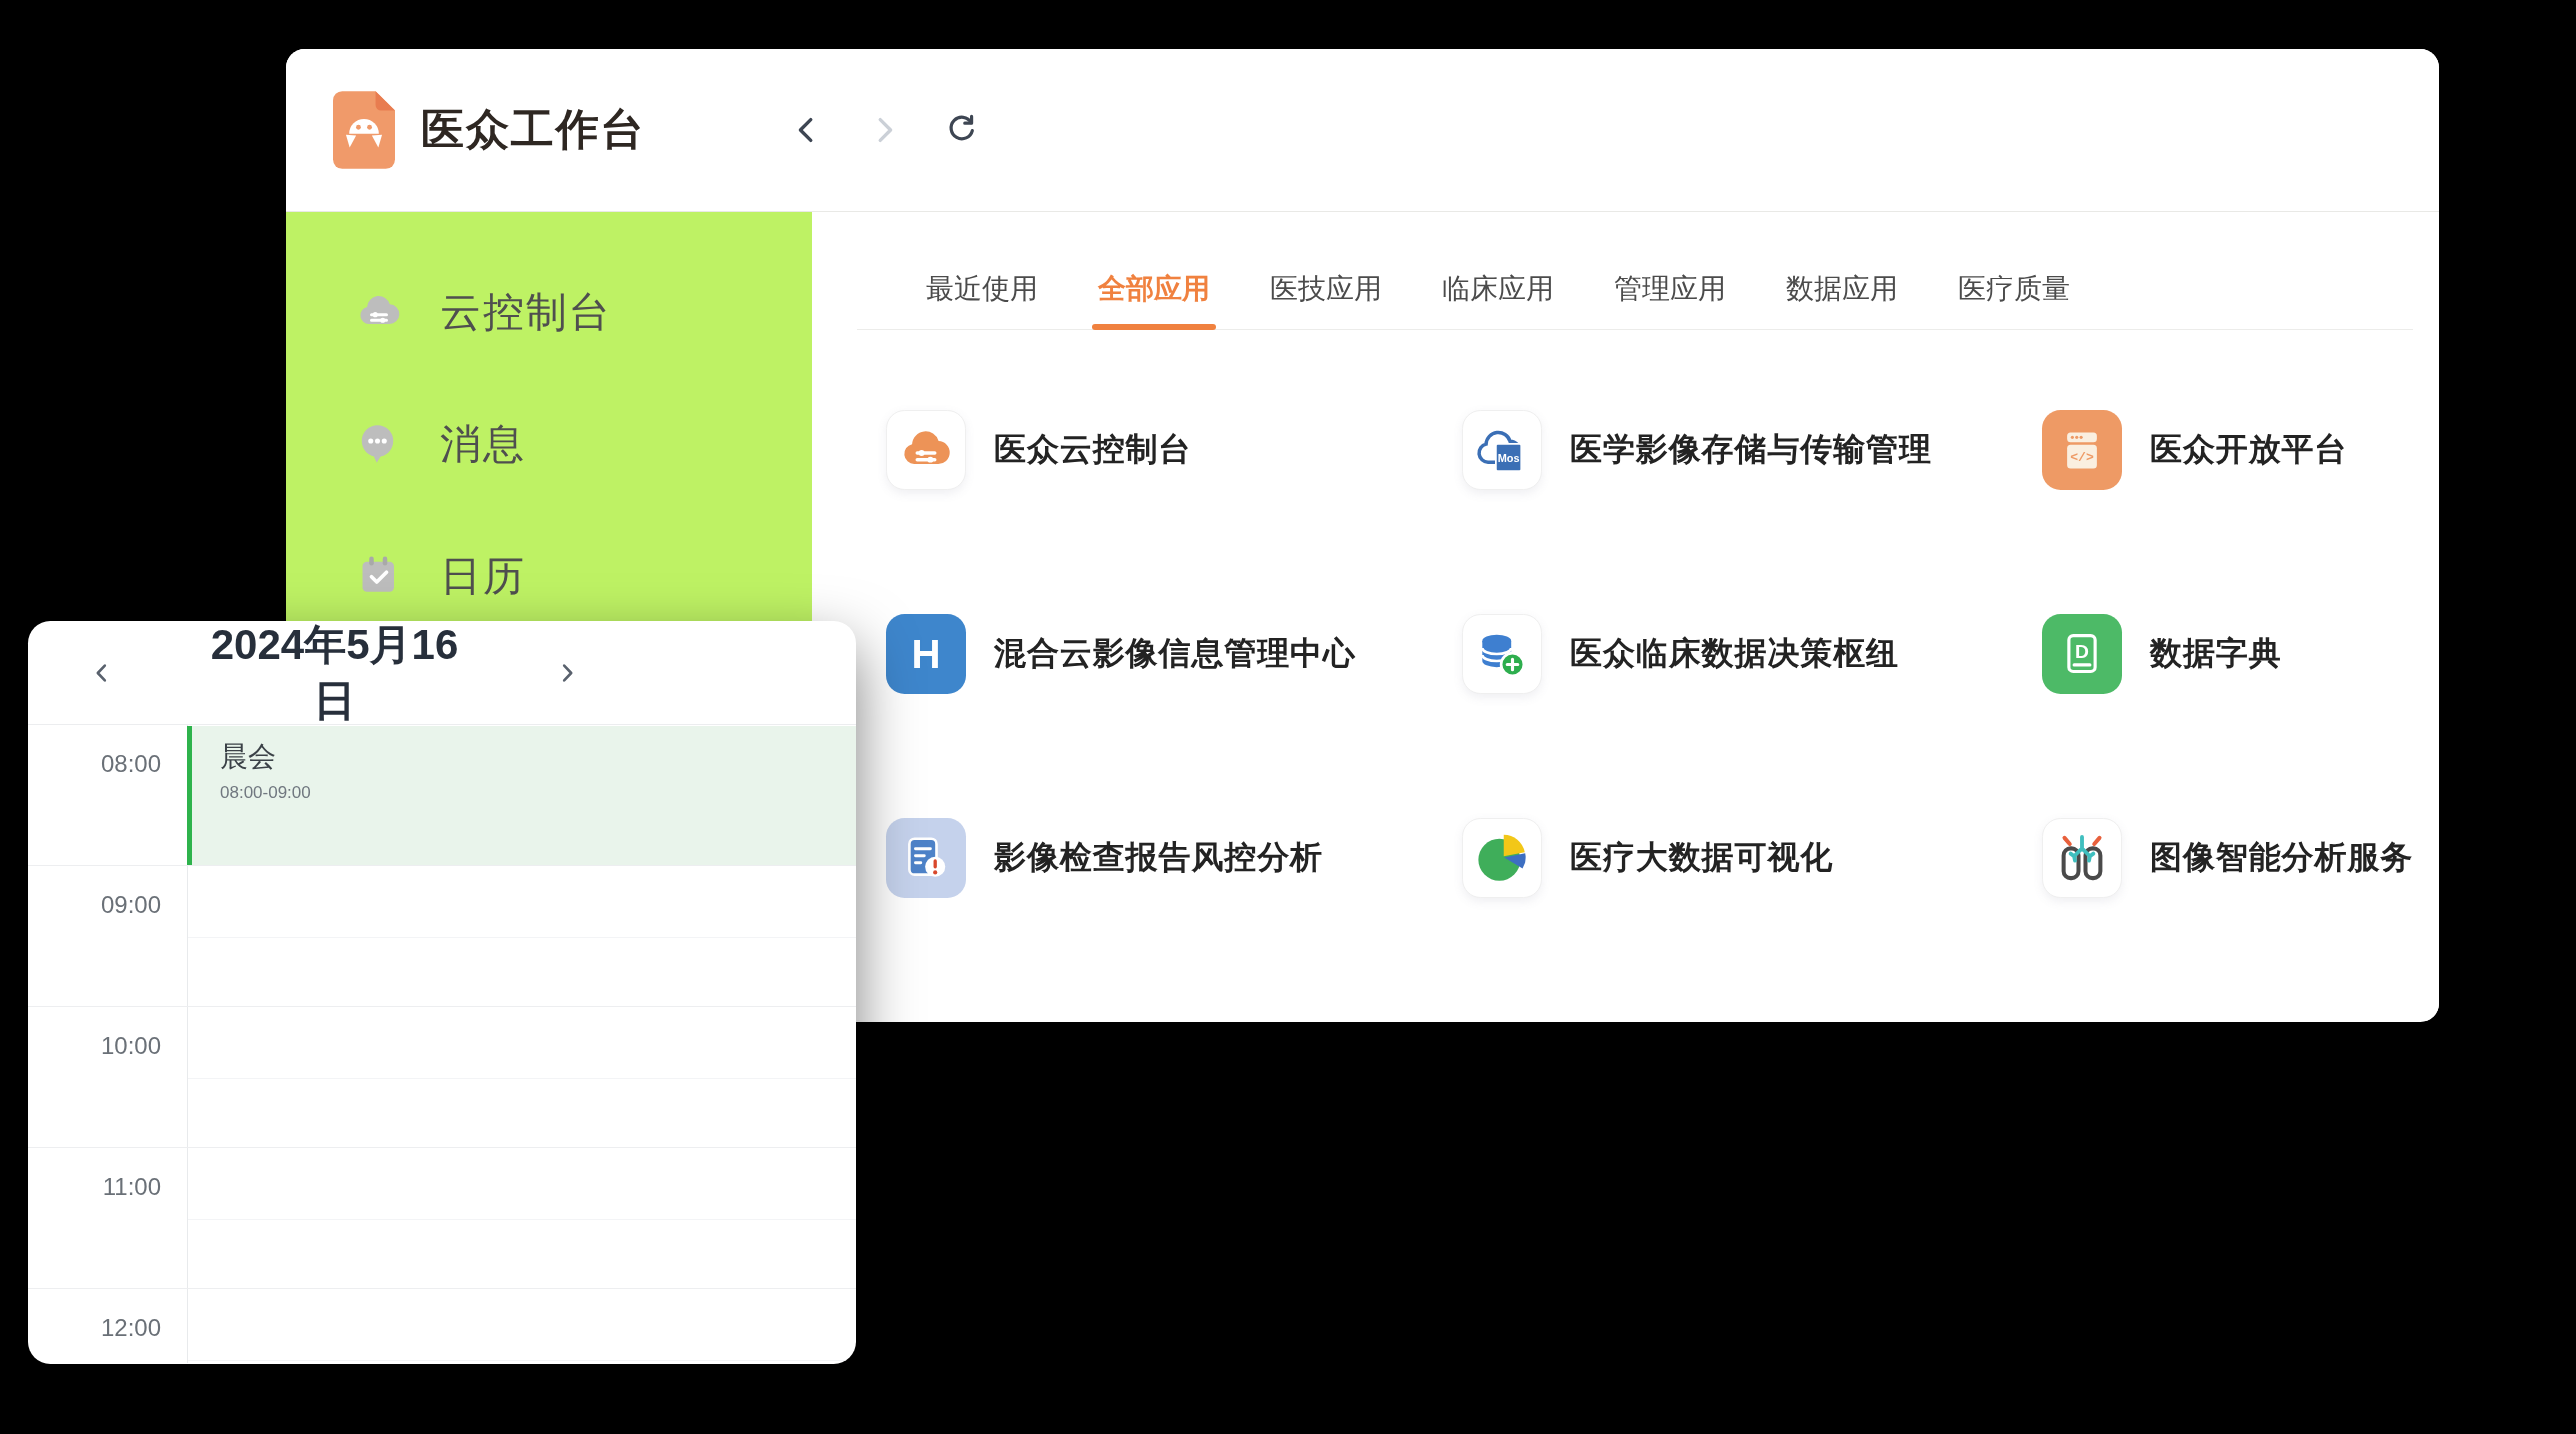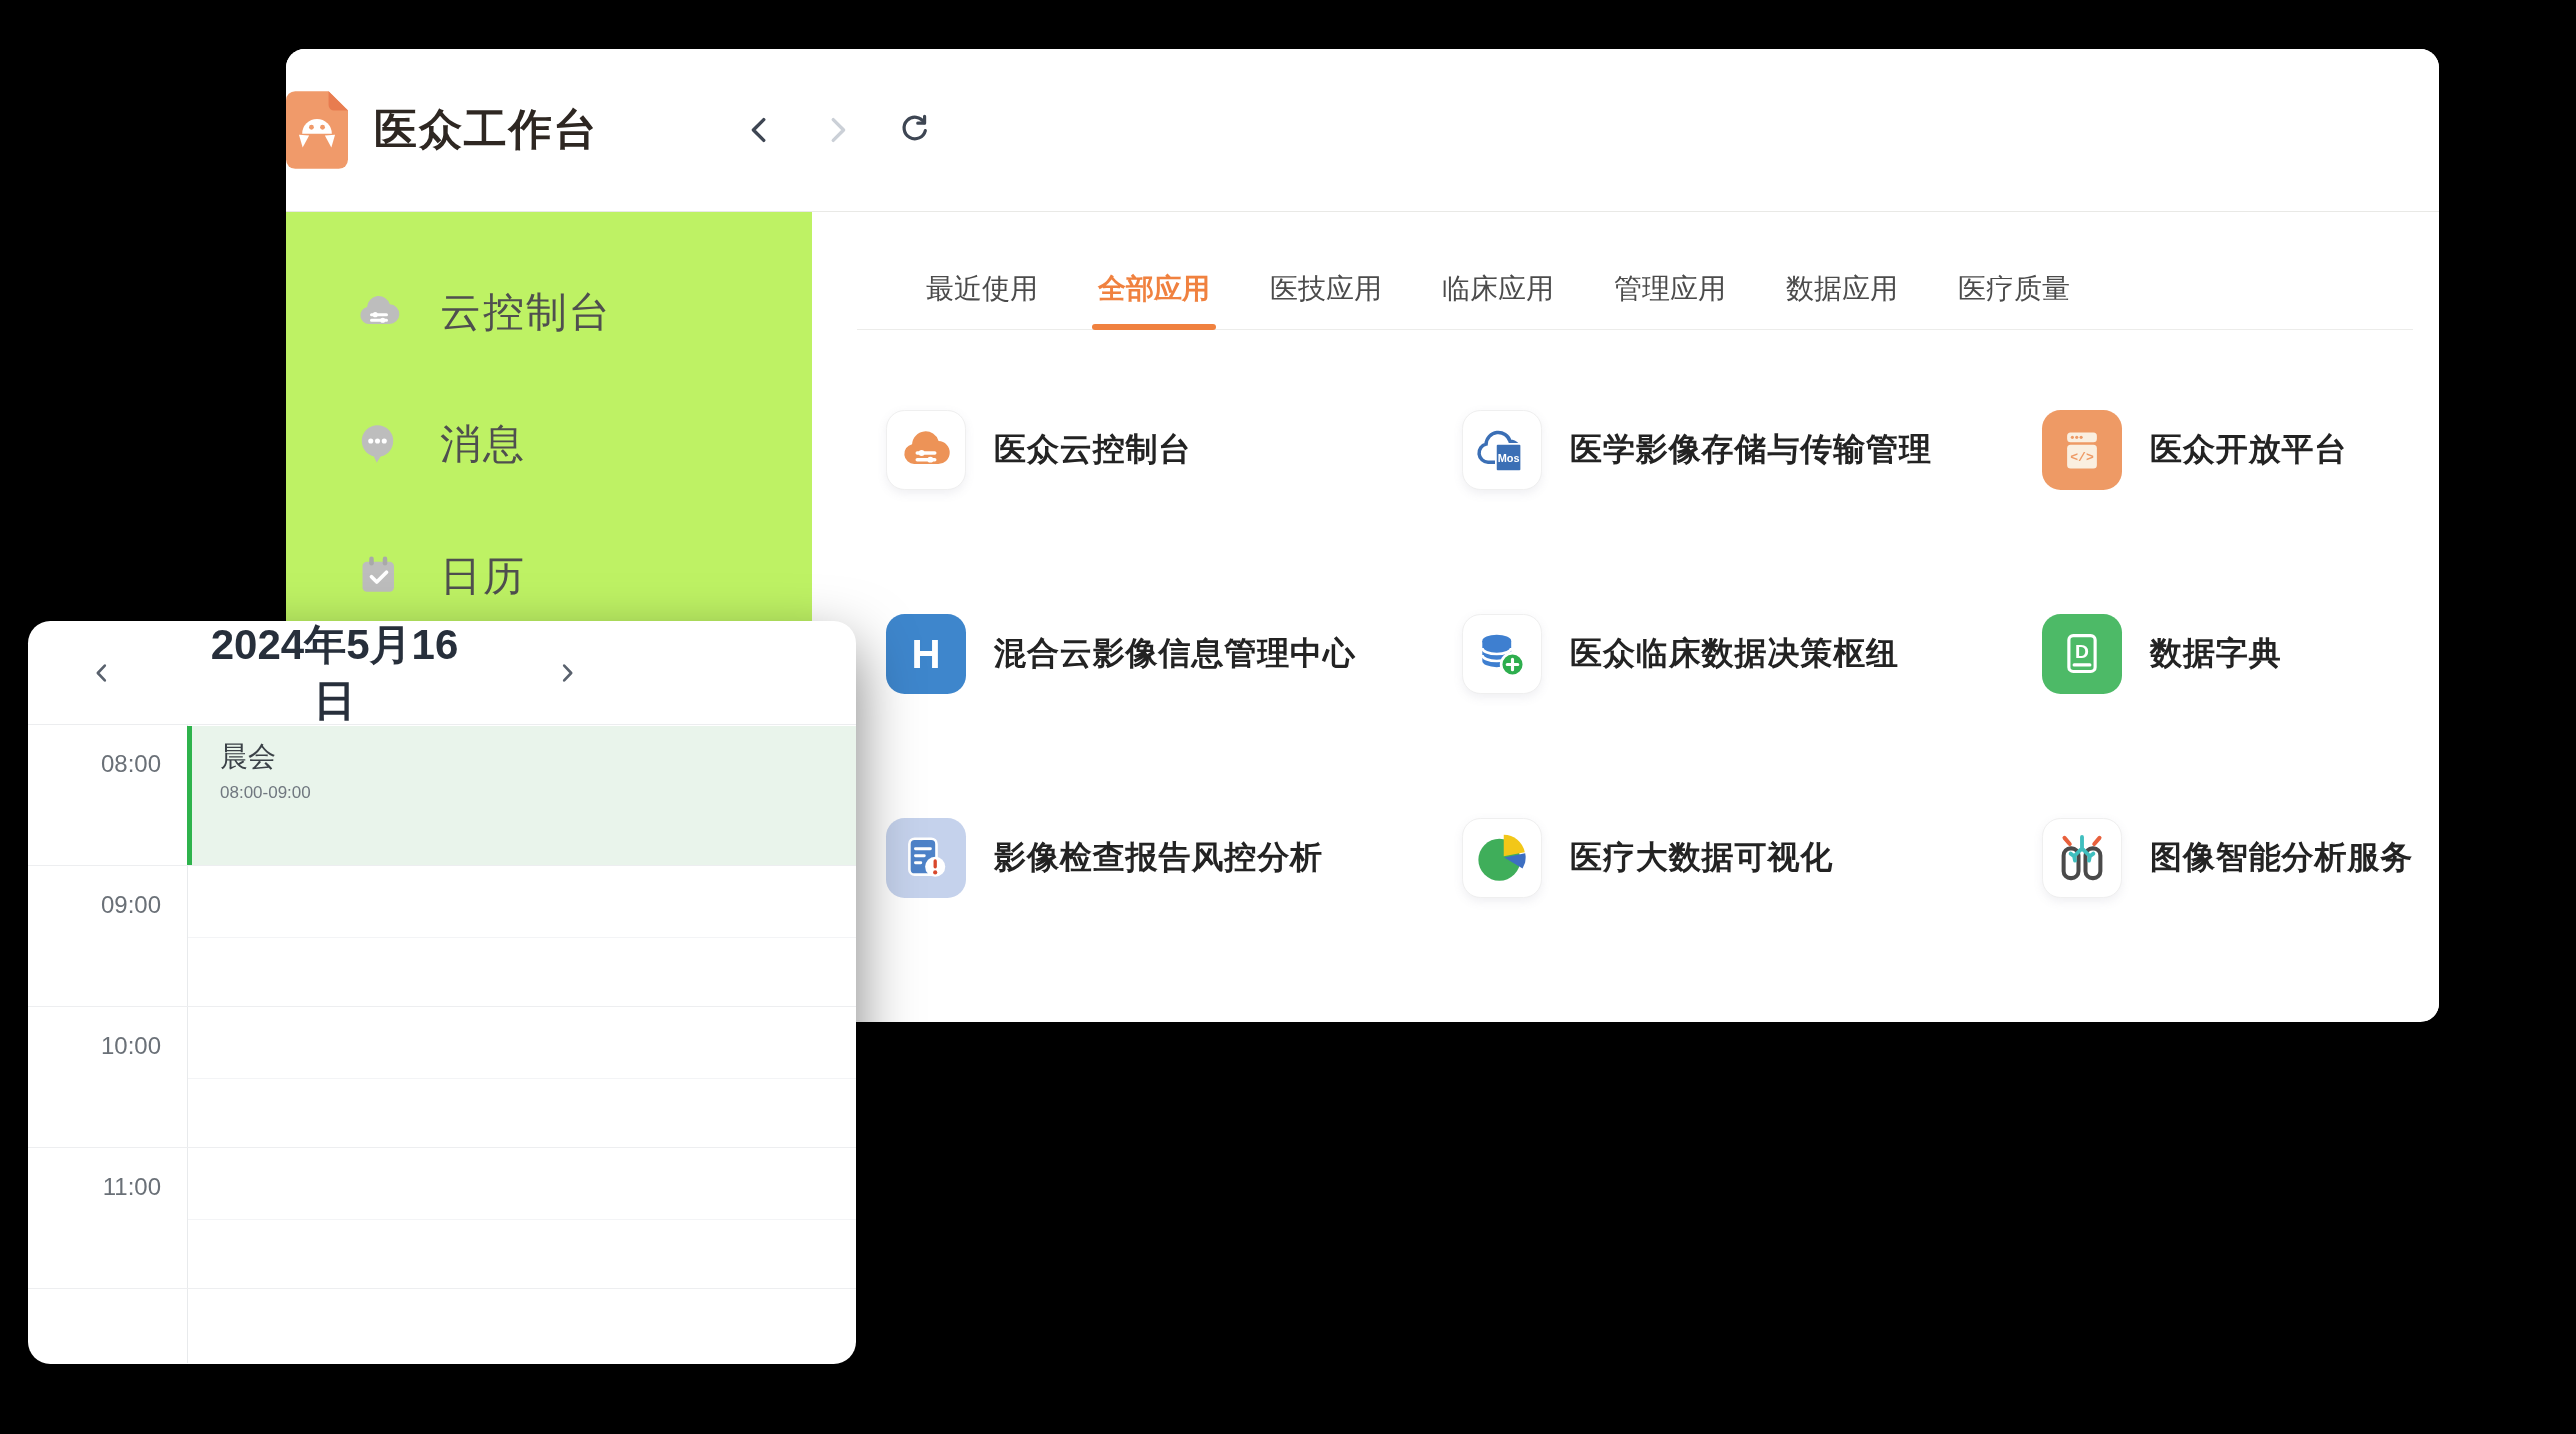--- a/index.html
+++ b/index.html
@@ -5,21 +5,21 @@
   * { margin:0; padding:0; box-sizing:border-box; }
   html,body { background:#000; }
   body { width:2576px; height:1434px; position:relative; overflow:hidden;
          font-family:"Liberation Sans", sans-serif; }
   .stage { position:absolute; inset:0; background:#000; border-radius:26px; }
 
   
   .main-window { position:absolute; left:286px; top:49px; width:2153px; height:973px;
     background:#fff; border-radius:18.6px; overflow:hidden;
     box-shadow:0 22.3px 65px rgba(0,0,0,.55); }
-  .win-header { height:163px; display:flex; align-items:center; 
+  .win-header { height:163px; display:flex; align-items:center; padding-left:47px;
     border-bottom:0.9px solid #e9e9e6; background:#fff; }
   .logo { width:62px; height:78px; flex:0 0 auto; }
   .win-title { font-size:43px; font-weight:bold; color:#2e2722; margin-left:26px; letter-spacing:1.9px; }
   .nav-group { display:flex; align-items:center; gap:43px; margin-left:144px; }
   .nav-btn { width:34px; height:34px; display:flex; align-items:center; justify-content:center; cursor:pointer; }
 
   .win-body { display:flex; height:809px; }
 
   
   .sidebar { width:526px; background:#bef264; padding-top:34px; flex:0 0 auto; }
@@ -295,17 +295,20 @@
       </div>
       <div class="cal-row">
         <div class="cal-time">09:00</div>
       </div>
       <div class="cal-row">
         <div class="cal-time">10:00</div>
       </div>
       <div class="cal-row">
         <div class="cal-time">11:00</div>
       </div>
+      <div class="cal-row">
+        <div class="cal-time">12:00</div>
+      </div>
     </div>
   </div>
 
 </div>
 
 
 </body></html>

